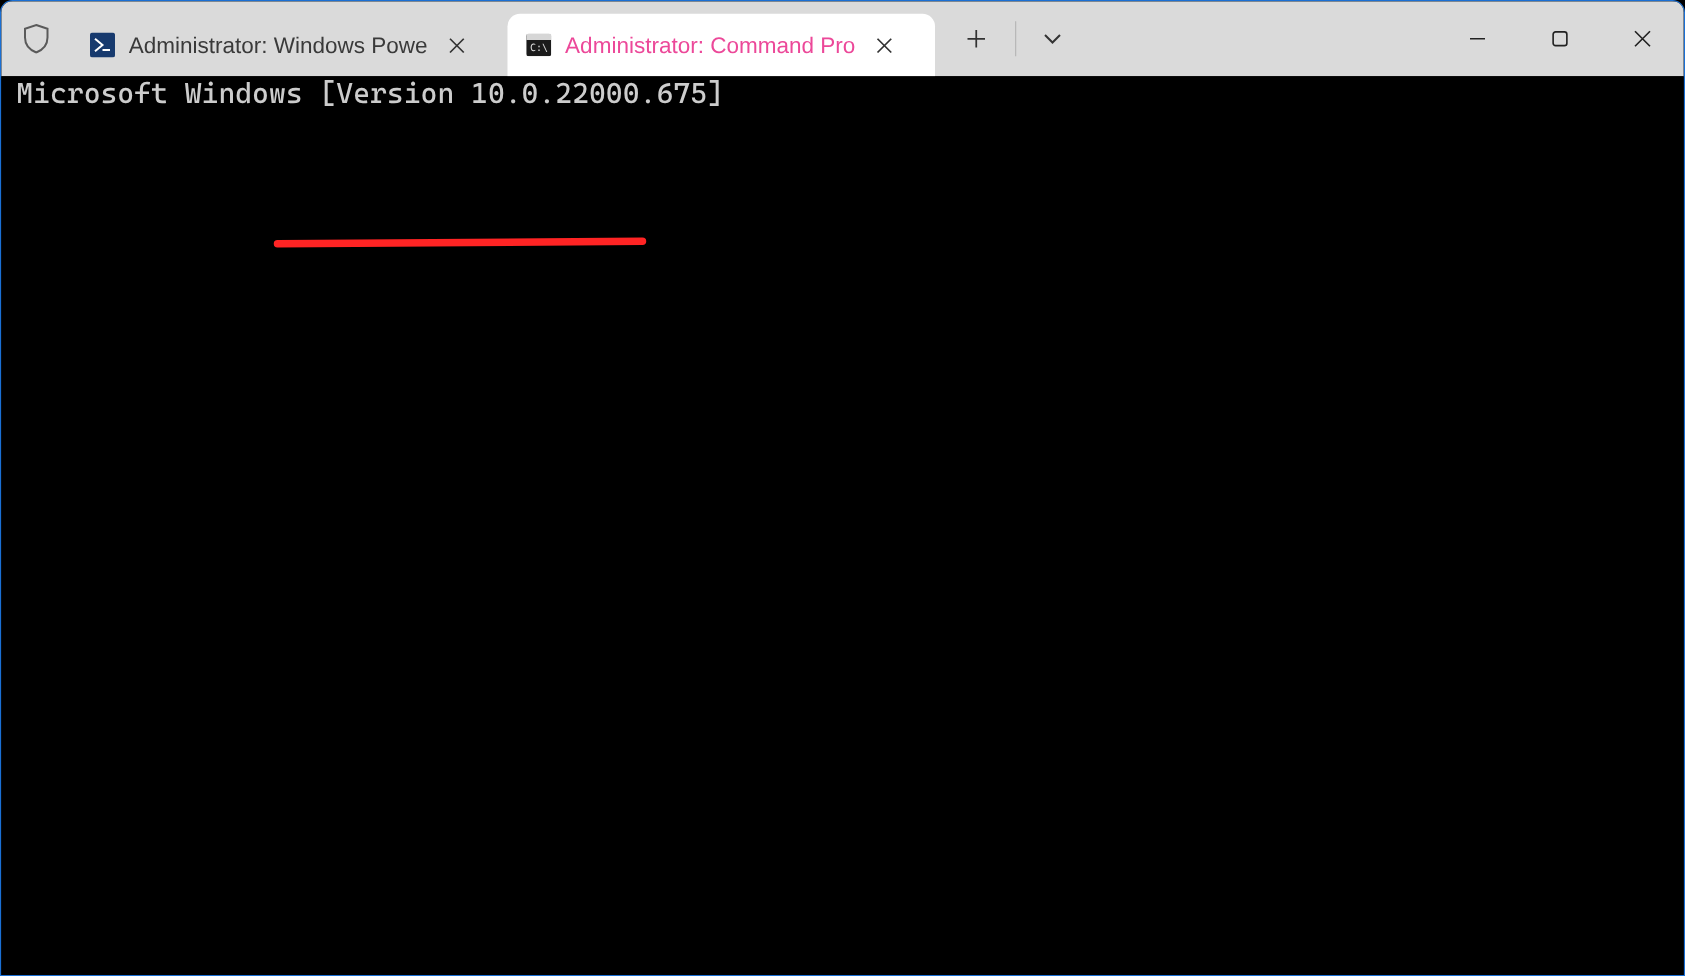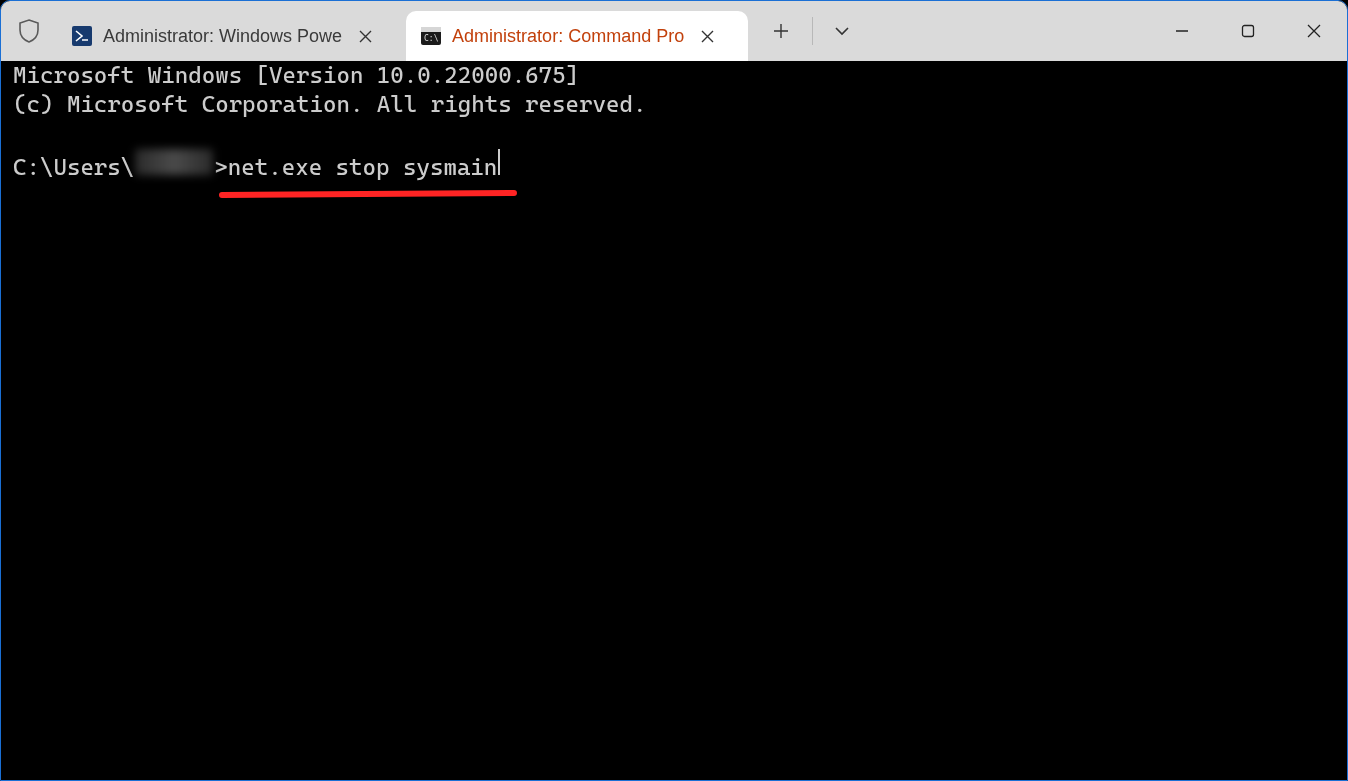--- a/index.html
+++ b/index.html
@@ -41,21 +41,21 @@
     .tab.active { background: #ffffff; color: #222; }
     .tab .icon-slot { width: 22px; height: 22px; display:flex; align-items:center; justify-content:center; }
     .tab-title {
       font-size: 18px;
       white-space: nowrap;
       overflow: hidden;
       text-overflow: ellipsis;
       flex: 1;
       color: #3a3a3a;
     }
-    .tab.active .tab-title { color: #c2410c; }
+    .tab.active .tab-title { color: #ec4899; }
     .close-btn {
       width: 26px; height:26px;
       display:flex; align-items:center; justify-content:center;
       color:#333; border-radius:4px;
     }
     .addtab {
       width: 54px; display:flex; align-items:center; justify-content:center;
       margin-left: 6px;
     }
     .divider-v { width:1px; background:#b8b8b8; height:28px; align-self:center; margin: 0 4px; }
@@ -179,20 +179,16 @@
     <div class="win-btn" title="Close">
       <svg width="14" height="14" viewBox="0 0 14 14">
           <path d="M1 1 L13 13 M13 1 L1 13" stroke="#222" stroke-width="1.3"></path>
         </svg>
     </div>
   </div>
 </div>
 
 <div class="terminal">
   <div class="term-line">Microsoft Windows [Version 10.0.22000.675]</div>
-  <div class="term-line">(c) Microsoft Corporation. All rights reserved.</div>
   <div class="term-line">&nbsp;</div>
-  <div class="term-line prompt-row">
-    <span class="prompt-prefix">C:\Users\</span><span class="redacted"></span><span class="prompt-prefix">&gt;</span><span class="cmd-text">net.exe stop sysmain</span><span class="cursor"></span>
-  </div>
 
   <div class="underline-annot" style="left:218px; top:130px; width:298px;"></div>
 </div>
 
 </body></html>

